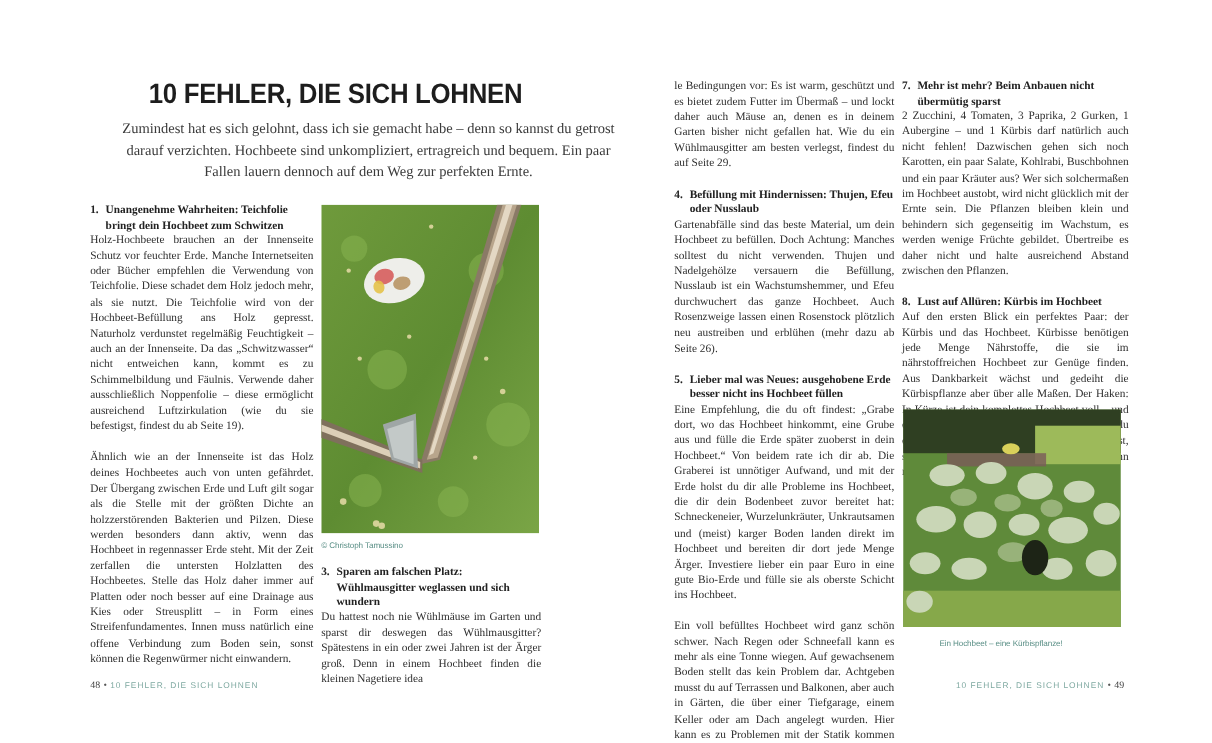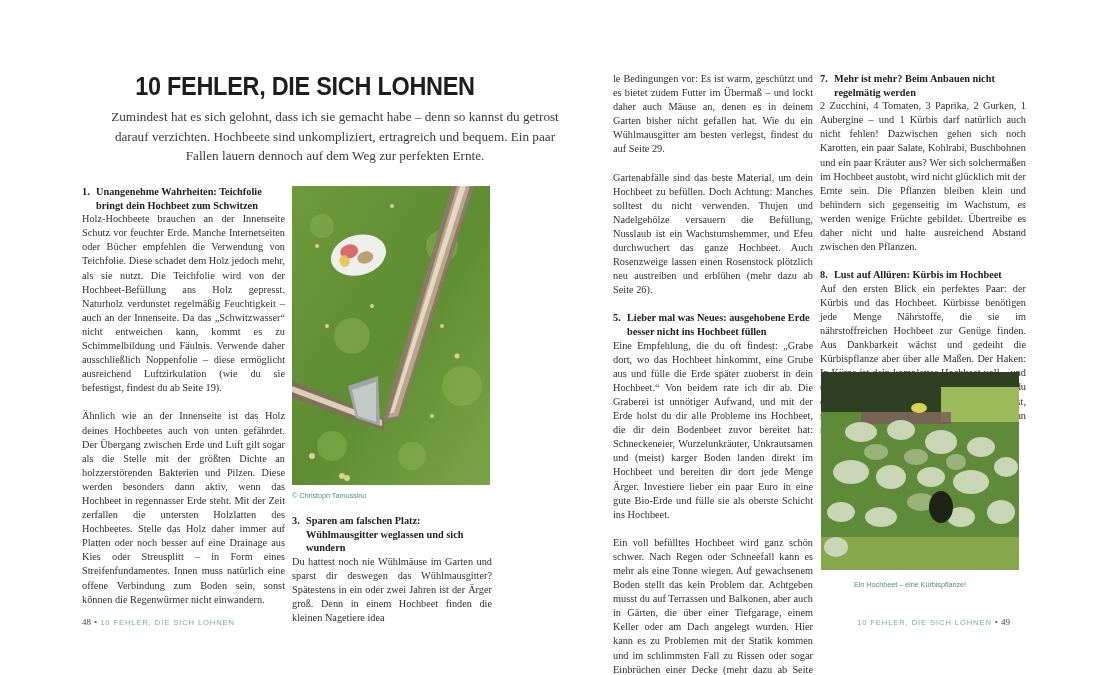--- a/index.html
+++ b/index.html
@@ -50,21 +50,21 @@
   .folio {
     position: absolute; top: 617px; font-size: 9px; color: #444;
     font-family: "Liberation Serif", "DejaVu Serif", serif;
   }
   .folio .run {
     font-family: "Liberation Sans", "DejaVu Sans", sans-serif;
     font-size: 7.6px; letter-spacing: 0.9px; color: #7fa9a1;
   }
   .folio .dot { color: #555; font-size: 9px; margin: 0 3px; }
   .folio-left { left: 82px; }
-  .folio-right { right: 92px; text-align: right; }
+  .folio-right { right: 80px; text-align: right; }
 </style>
 </head>
 <body>
 
 <div class="spread">
 
   <div>
     <h1 class="title">10 FEHLER, DIE SICH LOHNEN</h1>
     <p class="lead">Zumindest hat es sich gelohnt, dass ich sie gemacht habe – denn so kannst du getrost darauf verzichten. Hochbeete sind unkompliziert, ertragreich und bequem. Ein paar Fallen lauern dennoch auf dem Weg zur perfekten Ernte.</p>
 
@@ -129,30 +129,31 @@
 
     <div class="folio folio-left">
       <span>48</span><span class="dot">•</span><span class="run">10 FEHLER, DIE SICH LOHNEN</span>
     </div>
   </div>
 
   <div>
     <div class="col c3">
       <p>le Bedingungen vor: Es ist warm, geschützt und es bietet zudem Futter im Übermaß – und lockt daher auch Mäuse an, denen es in deinem Garten bisher nicht gefallen hat. Wie du ein Wühlmausgitter am besten verlegst, findest du auf Seite 29.</p>
       <div class="gap"></div>
+      <p class="h"><span class="num">4.</span><span>Befüllung mit Hindernissen: Thujen, Efeu oder Nusslaub</span></p>
       <p>Gartenabfälle sind das beste Material, um dein Hoch­beet zu befüllen. Doch Achtung: Manches solltest du nicht verwenden. Thujen und Nadelgehölze versau­ern die Befüllung, Nusslaub ist ein Wachstumshem­mer, und Efeu durchwuchert das ganze Hochbeet. Auch Rosenzweige lassen einen Rosenstock plötzlich neu austreiben und erblühen (mehr dazu ab Seite 26).</p>
       <div class="gap"></div>
       <p class="h"><span class="num">5.</span><span>Lieber mal was Neues: ausgehobene Erde bes­ser nicht ins Hochbeet füllen</span></p>
       <p>Eine Empfehlung, die du oft findest: „Grabe dort, wo das Hochbeet hinkommt, eine Grube aus und fülle die Erde später zuoberst in dein Hochbeet.“ Von bei­dem rate ich dir ab. Die Graberei ist unnötiger Auf­wand, und mit der Erde holst du dir alle Probleme ins Hochbeet, die dir dein Bodenbeet zuvor bereitet hat: Schneckeneier, Wurzelunkräuter, Unkrautsamen und (meist) karger Boden landen direkt im Hochbeet und bereiten dir dort jede Menge Ärger. Investiere lieber ein paar Euro in eine gute Bio-Erde und fülle sie als oberste Schicht ins Hochbeet.</p>
       <div class="gap"></div>
       <p>Ein voll befülltes Hochbeet wird ganz schön schwer. Nach Regen oder Schneefall kann es mehr als eine Tonne wiegen. Auf gewachsenem Boden stellt das kein Problem dar. Achtgeben musst du auf Terrassen und Balkonen, aber auch in Gärten, die über einer Tiefgarage, einem Keller oder am Dach angelegt wur­den. Hier kann es zu Problemen mit der Statik kom­men und im schlimmsten Fall zu Rissen oder sogar Einbrüchen einer Decke (mehr dazu ab Seite 39).</p>
     </div>
 
     <div class="col c4">
-      <p class="h"><span class="num">7.</span><span>Mehr ist mehr? Beim Anbauen nicht regelmä­tig werden</span></p>
+      <p class="h"><span class="num">7.</span><span>Mehr ist mehr? Beim Anbauen nicht übermü­tig sparst</span></p>
       <p>2 Zucchini, 4 Tomaten, 3 Paprika, 2 Gurken, 1 Au­bergine – und 1 Kürbis darf natürlich auch nicht feh­len! Dazwischen gehen sich noch Karotten, ein paar Salate, Kohlrabi, Buschbohnen und ein paar Kräuter aus? Wer sich solchermaßen im Hochbeet austobt, wird nicht glücklich mit der Ernte sein. Die Pflan­zen bleiben klein und behindern sich gegenseitig im Wachstum, es werden wenige Früchte gebildet. Über­treibe es daher nicht und halte ausreichend Abstand zwischen den Pflanzen.</p>
       <div class="gap"></div>
       <p class="h"><span class="num">8.</span><span>Lust auf Allüren: Kürbis im Hochbeet</span></p>
       <p>Auf den ersten Blick ein perfektes Paar: der Kürbis und das Hochbeet. Kürbisse benötigen jede Menge Nährstoffe, die sie im nährstoffreichen Hochbeet zur Genüge finden. Aus Dankbarkeit wächst und gedeiht die Kürbispflanze aber über alle Maßen. Der Haken: In Kürze ist dein komplettes Hochbeet voll – und das von einer einzigen Kürbispflanze. Wenn du dennoch Kürbis im Hochbeet anbauen willst, setze ihn in eine Hochbeet-Ecke und lasse ihn nach außen ranken.</p>
     </div>
 
     <div class="photo photo2">
       <svg width="198" height="198" viewBox="0 0 198 198" xmlns="http://www.w3.org/2000/svg">
         <rect width="198" height="198" fill="#5f8a3a"></rect>
         <rect width="198" height="40" fill="#2f3f22"></rect>

